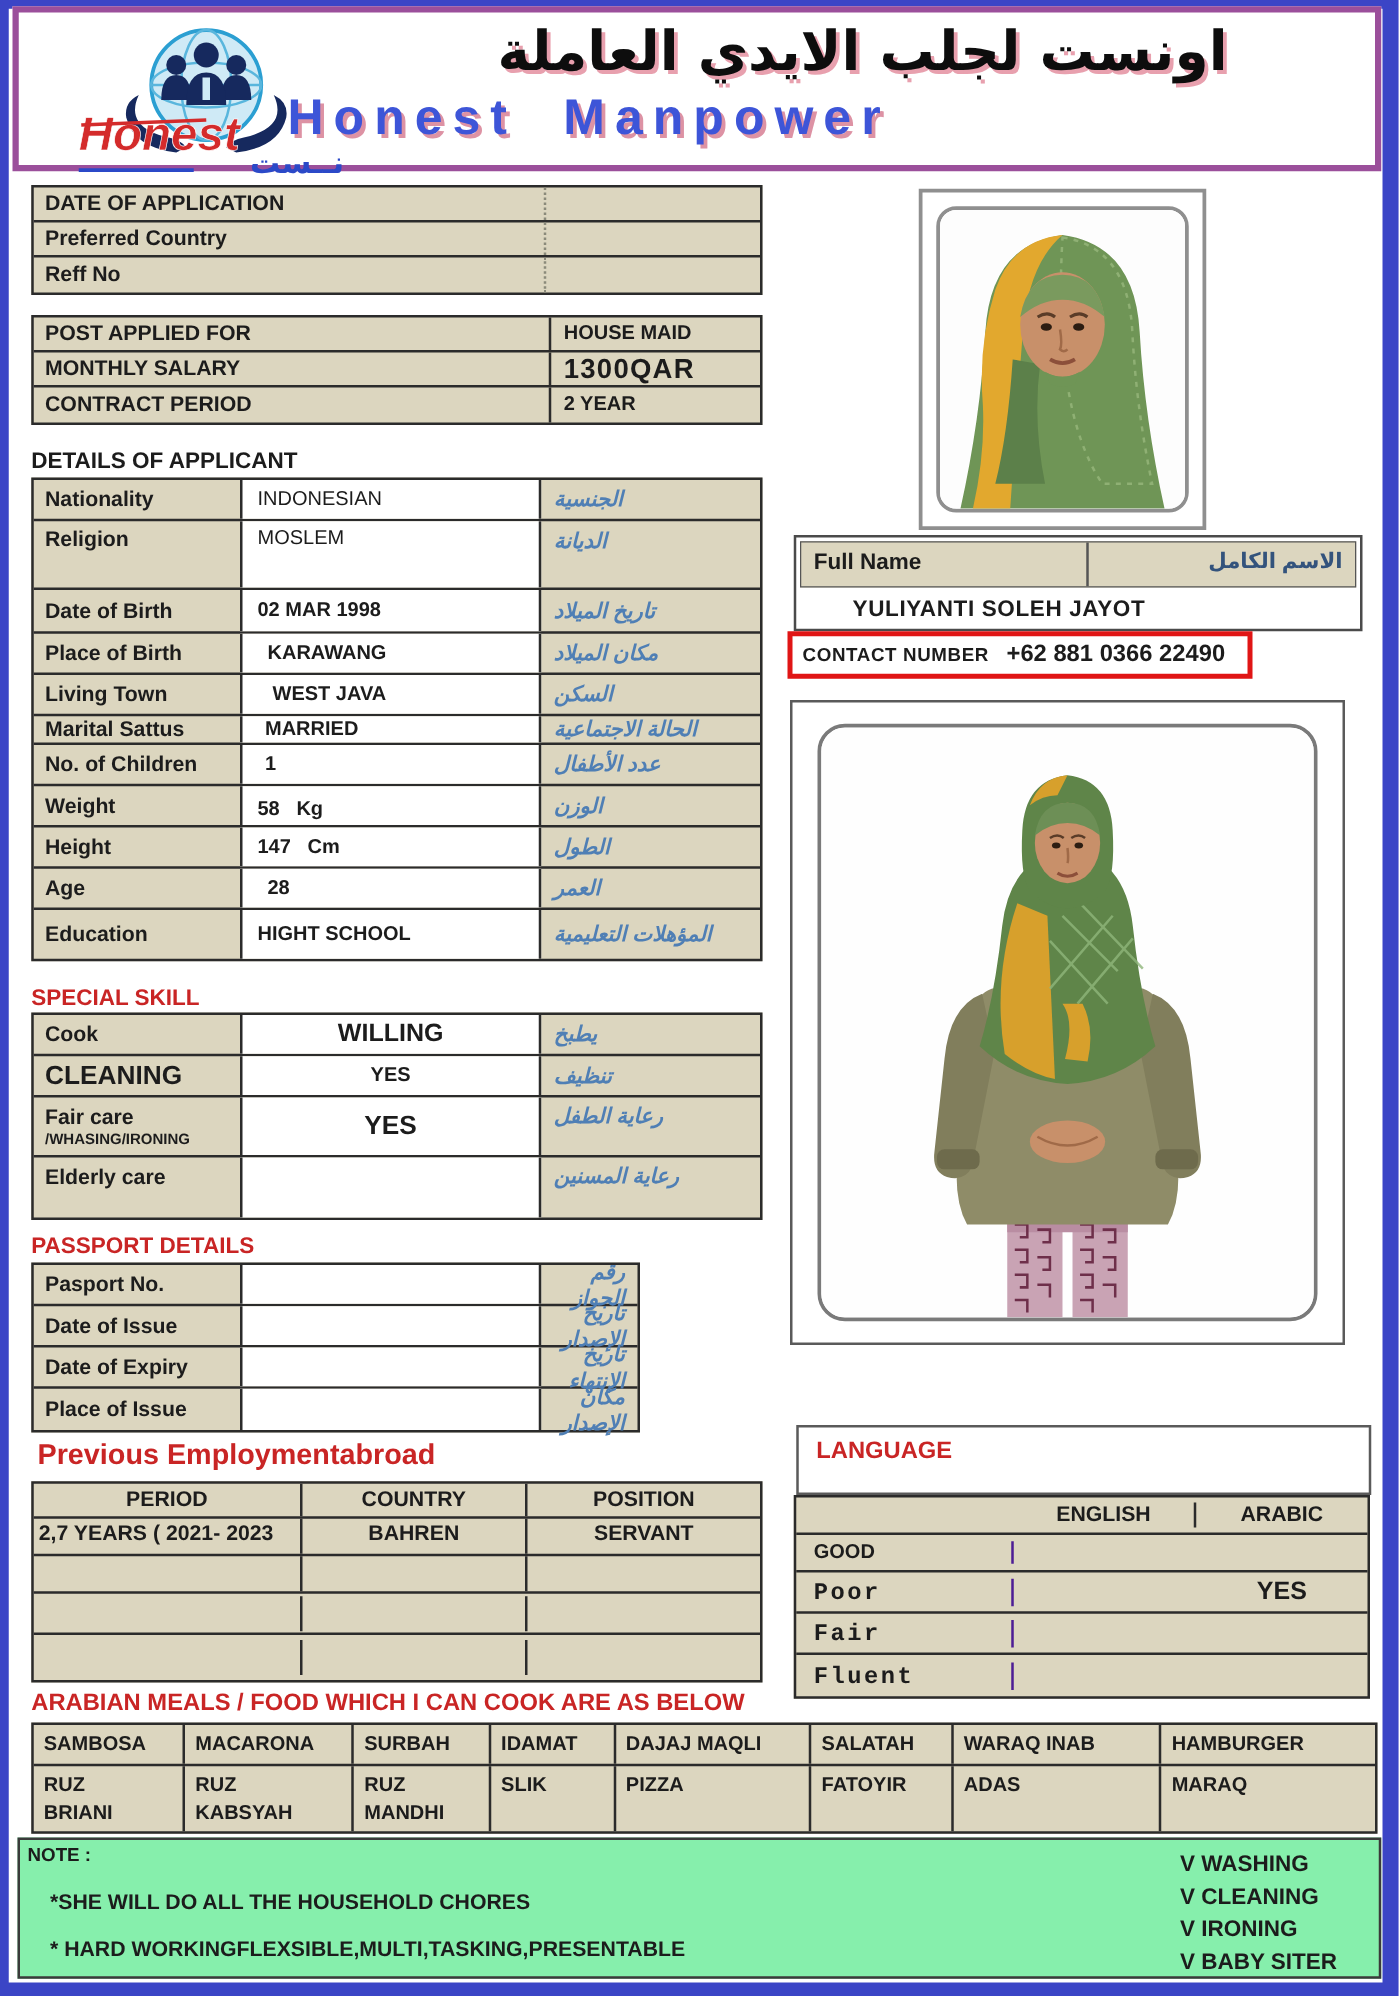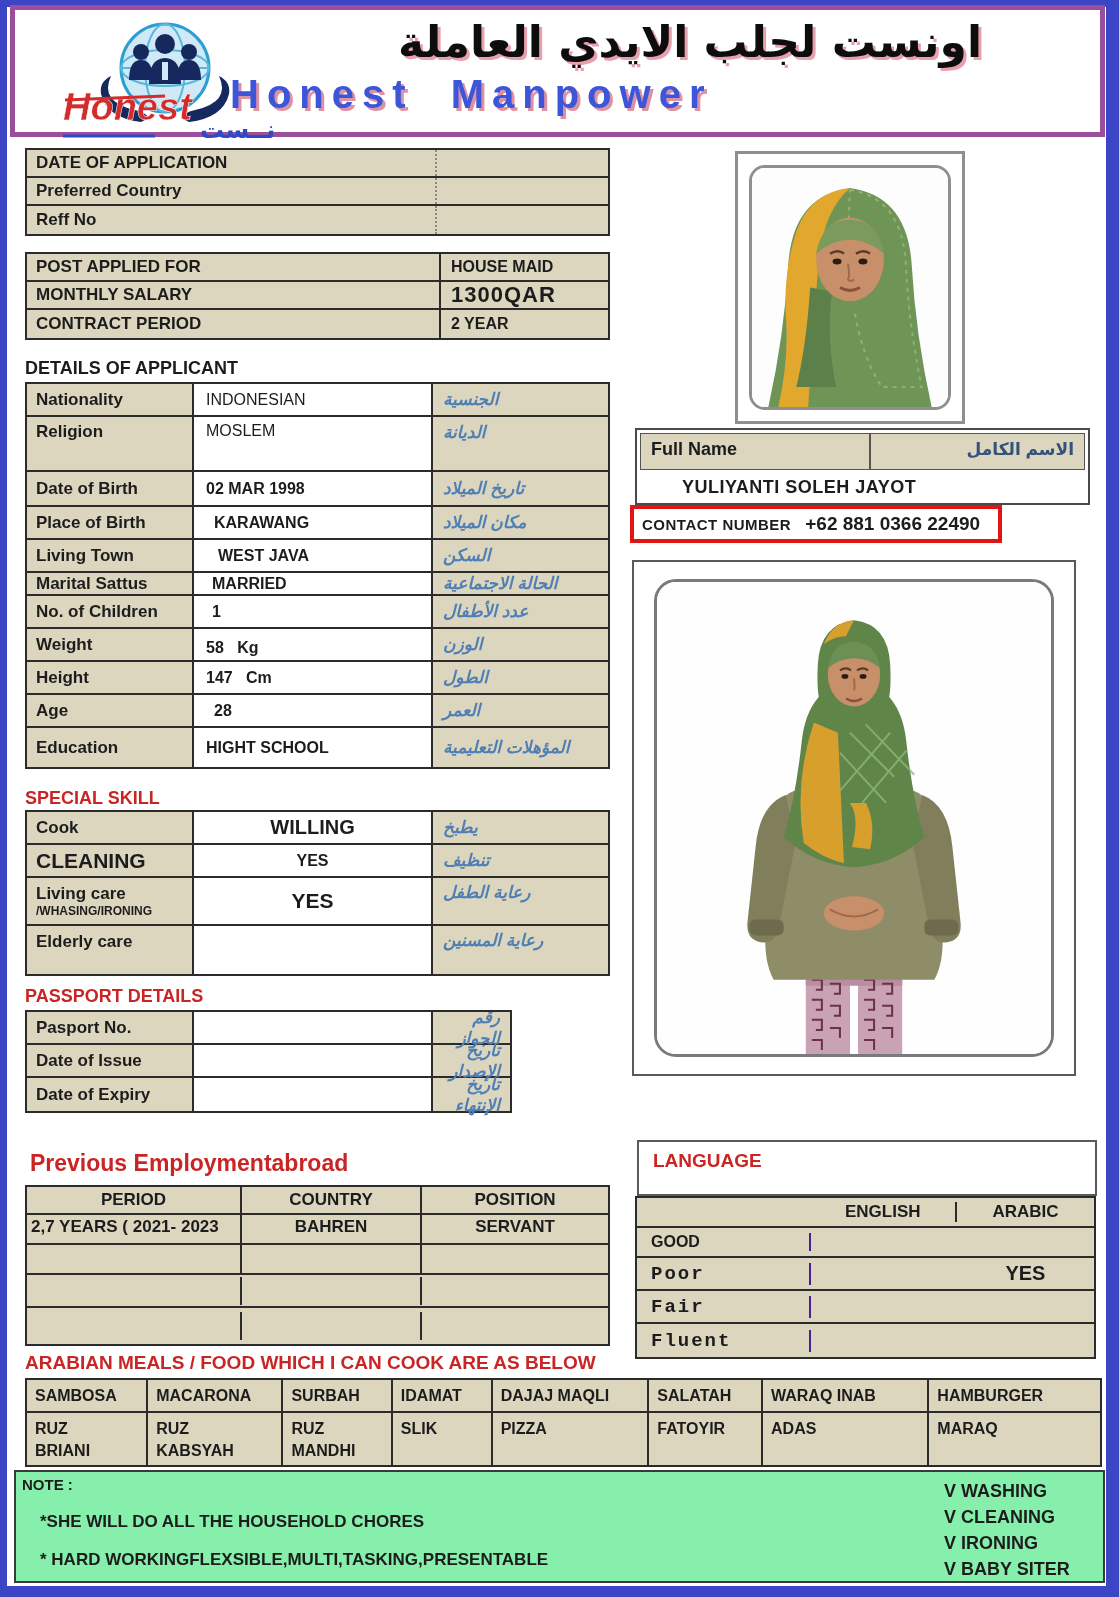--- a/index.html
+++ b/index.html
@@ -235,21 +235,21 @@
     <div class="cv" style="font-size:20px; justify-content:center">WILLING</div>
     <div class="ca">يطبخ</div>
   </div>
   <div class="trow" style="height:33px">
     <div class="cl" style="font-size:21px; font-weight:800">CLEANING</div>
     <div class="cv" style="justify-content:center">YES</div>
     <div class="ca">تنظيف</div>
   </div>
   <div class="trow" style="height:48px">
     <div class="cl">
-      <span>Living care</span>
+      <span>Fair care</span>
       <span class="sub">/WHASING/IRONING</span>
     </div>
     <div class="cv" style="font-size:21px; justify-content:center">YES</div>
     <div class="ca" style="align-items:flex-start; padding-top:4px">رعاية الطفل</div>
   </div>
   <div class="trow" style="height:48px">
     <div class="cl" style="justify-content:flex-start; padding-top:6px">Elderly care</div>
     <div class="cv"></div>
     <div class="ca" style="align-items:flex-start; padding-top:4px">رعاية المسنين</div>
   </div>
@@ -264,20 +264,25 @@
   </div>
   <div class="trow" style="height:33px">
     <div class="cl">Date of Issue</div>
     <div class="cv"></div>
     <div class="ca">تاريخ الإصدار</div>
   </div>
   <div class="trow" style="height:33px">
     <div class="cl">Date of Expiry</div>
     <div class="cv"></div>
     <div class="ca">تاريخ الإنتهاء</div>
+  </div>
+  <div class="trow" style="height:33px">
+    <div class="cl">Place of Issue</div>
+    <div class="cv"></div>
+    <div class="ca">مكان الإصدار</div>
   </div>
 </div>
 
 <div class="sec-h red" style="left:30px; top:1150px; font-size:23px;">Previous Employmentabroad</div>
 <div id="tblF" class="tbl">
   <div class="trow">
     <div class="hc c1">PERIOD</div>
     <div class="hc c2">COUNTRY</div>
     <div class="hc c3">POSITION</div>
   </div>

